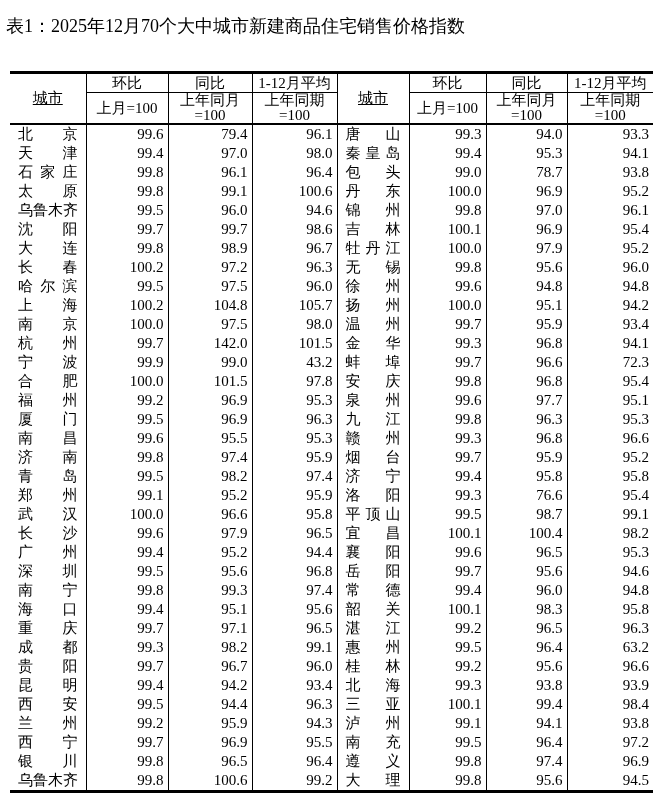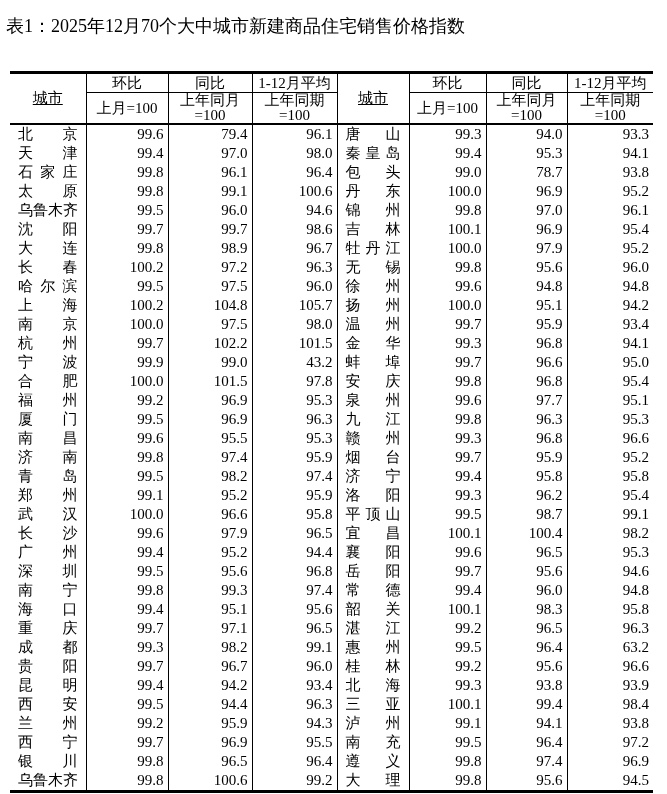--- a/index.html
+++ b/index.html
@@ -270,42 +270,42 @@
         </td>
         <td class="num">99.7</td>
         <td class="num">95.9</td>
         <td class="num">93.4</td>
       </tr>
       <tr>
         <td class="city noleft">
           <span class="cityname">杭州</span>
         </td>
         <td class="num">99.7</td>
-        <td class="num">102.2</td>
+        <td class="num">142.0</td>
         <td class="num">101.5</td>
         <td class="city">
           <span class="cityname">金华</span>
         </td>
         <td class="num">99.3</td>
         <td class="num">96.8</td>
         <td class="num">94.1</td>
       </tr>
       <tr>
         <td class="city noleft">
           <span class="cityname">宁波</span>
         </td>
         <td class="num">99.9</td>
         <td class="num">99.0</td>
         <td class="num">43.2</td>
         <td class="city">
           <span class="cityname">蚌埠</span>
         </td>
         <td class="num">99.7</td>
         <td class="num">96.6</td>
-        <td class="num">95.0</td>
+        <td class="num">72.3</td>
       </tr>
       <tr>
         <td class="city noleft">
           <span class="cityname">合肥</span>
         </td>
         <td class="num">100.0</td>
         <td class="num">101.5</td>
         <td class="num">97.8</td>
         <td class="city">
           <span class="cityname">安庆</span>
@@ -388,21 +388,21 @@
         <td class="city noleft">
           <span class="cityname">郑州</span>
         </td>
         <td class="num">99.1</td>
         <td class="num">95.2</td>
         <td class="num">95.9</td>
         <td class="city">
           <span class="cityname">洛阳</span>
         </td>
         <td class="num">99.3</td>
-        <td class="num">96.2</td>
+        <td class="num">76.6</td>
         <td class="num">95.4</td>
       </tr>
       <tr>
         <td class="city noleft">
           <span class="cityname">武汉</span>
         </td>
         <td class="num">100.0</td>
         <td class="num">96.6</td>
         <td class="num">95.8</td>
         <td class="city">

